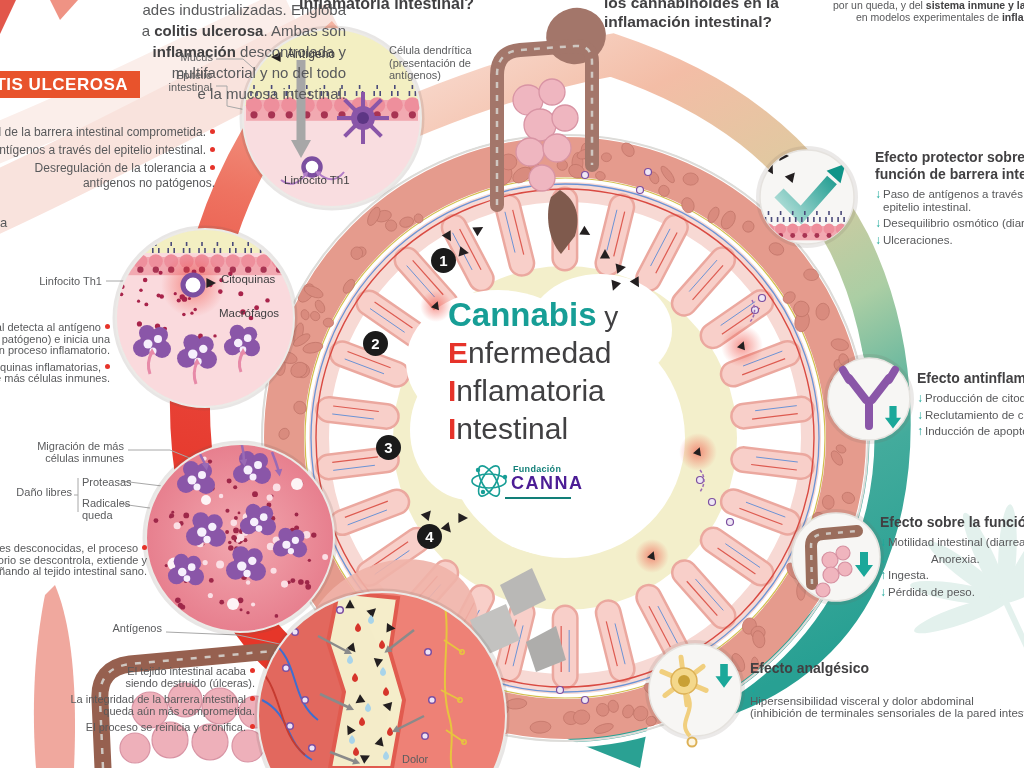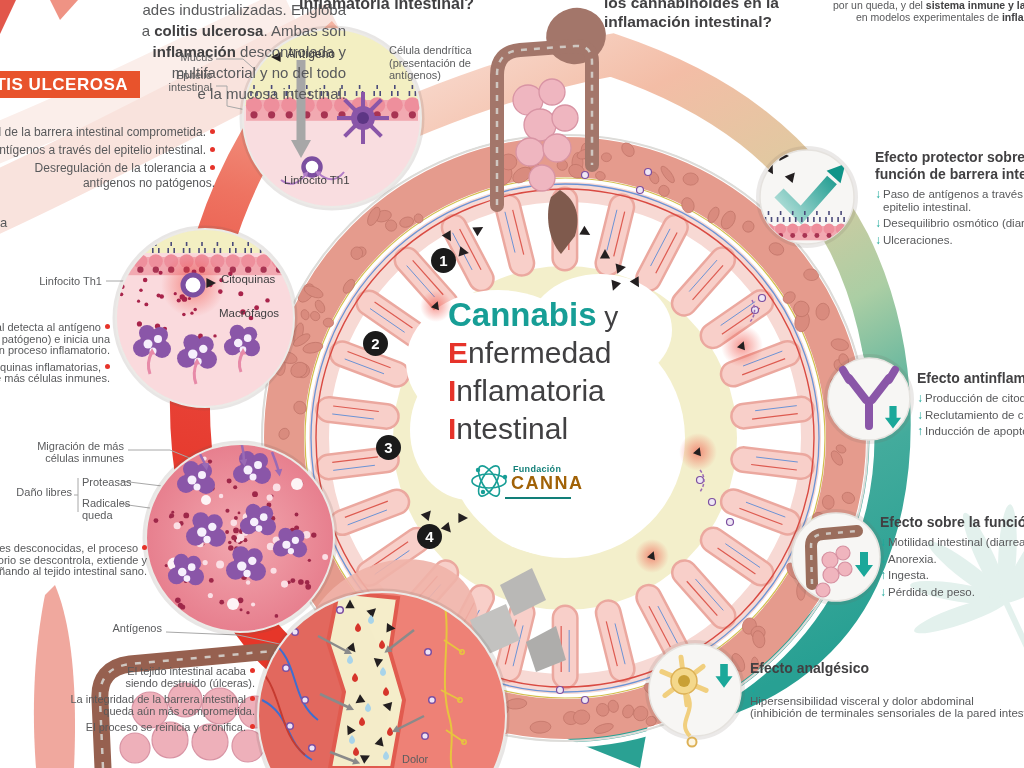--- a/index.html
+++ b/index.html
@@ -30,21 +30,21 @@
   .stage{font-size:11px;line-height:11.5px;color:#58595b;}
   .stage .line.dotted{margin-top:5px;} .stage .line.dotted:first-child{margin-top:0;}
   #stage1{font-size:12px;line-height:15px;}
   #stage1 .line.dotted{margin-top:3px;} #stage1 .line.dotted:first-child{margin-top:0;}
   .title-line{white-space:nowrap;line-height:38px;height:38px;}
   .t-cannabis{font-size:33px;font-weight:bold;color:#179e96;}
   .t-y{font-size:28px;color:#414042;}
   .t-cap{font-size:30px;font-weight:bold;color:#e6332a;}
   .t-rest{font-size:30px;color:#414042;}
   .logo-top{font-size:9px;font-weight:bold;color:#127f78;letter-spacing:.3px;}
-  .logo-main{font-size:18px;font-weight:bold;color:#a16207;letter-spacing:1.5px;}
+  .logo-main{font-size:18px;font-weight:bold;color:#4c1d95;letter-spacing:1.5px;}
   .logo-underline{position:absolute;background:#127f78;height:2px;width:66px;z-index:2;}
 </style>
 </head>
 <body>
 
 <div id="canvas">
 
   <svg id="scene" width="1024" height="768" viewBox="0 0 1024 768">
     <defs>
       <radialGradient id="glowGrad">
@@ -1085,21 +1085,21 @@
         <div class="fx-item"><span class="arr down">↓</span><span style="display: inline-block; vertical-align: top;"><div class="line">Reclutamiento de células</div></span></div>
         <div class="fx-item"><span class="arr up">↑</span><span style="display: inline-block; vertical-align: top;"><div class="line">Inducción de apoptosis</div></span></div>
       </div>
   </div>
   <div class="abs" style="left:880px;top:514px;z-index:2;">
     <div class="fx-title">
         <div class="line">Efecto sobre la función gastrointestinal</div>
       </div>
     <div class="fx-items">
         <div class="fx-item"><span class="arr down">↓</span><span style="display: inline-block; vertical-align: top;"><div class="line">Motilidad intestinal (diarrea).</div></span></div>
-        <div class="fx-item"><span class="arr down">↓</span><span style="display: inline-block; vertical-align: top;"><div class="line">Anorexia.</div></span></div>
+        <div class="fx-item"><span class="arr down">↓</span><span style="display: inline-block; vertical-align: top; padding-left: 43px;"><div class="line">Anorexia.</div></span></div>
         <div class="fx-item"><span class="arr up">↑</span><span style="display: inline-block; vertical-align: top;"><div class="line">Ingesta.</div></span></div>
         <div class="fx-item"><span class="arr down">↓</span><span style="display: inline-block; vertical-align: top;"><div class="line">Pérdida de peso.</div></span></div>
       </div>
   </div>
   <div class="abs" style="left:750px;top:660px;z-index:2;">
     <div class="fx-title">
         <div class="line">Efecto analgésico</div>
       </div>
     <div class="fx-items">
         <div class="fx-item"><span class="arr down">↓</span><span style="display: inline-block; vertical-align: top;"><div class="line">Hipersensibilidad visceral y dolor abdominal</div><div class="line">(inhibición de terminales sensoriales de la pared intestinal).</div></span></div>

